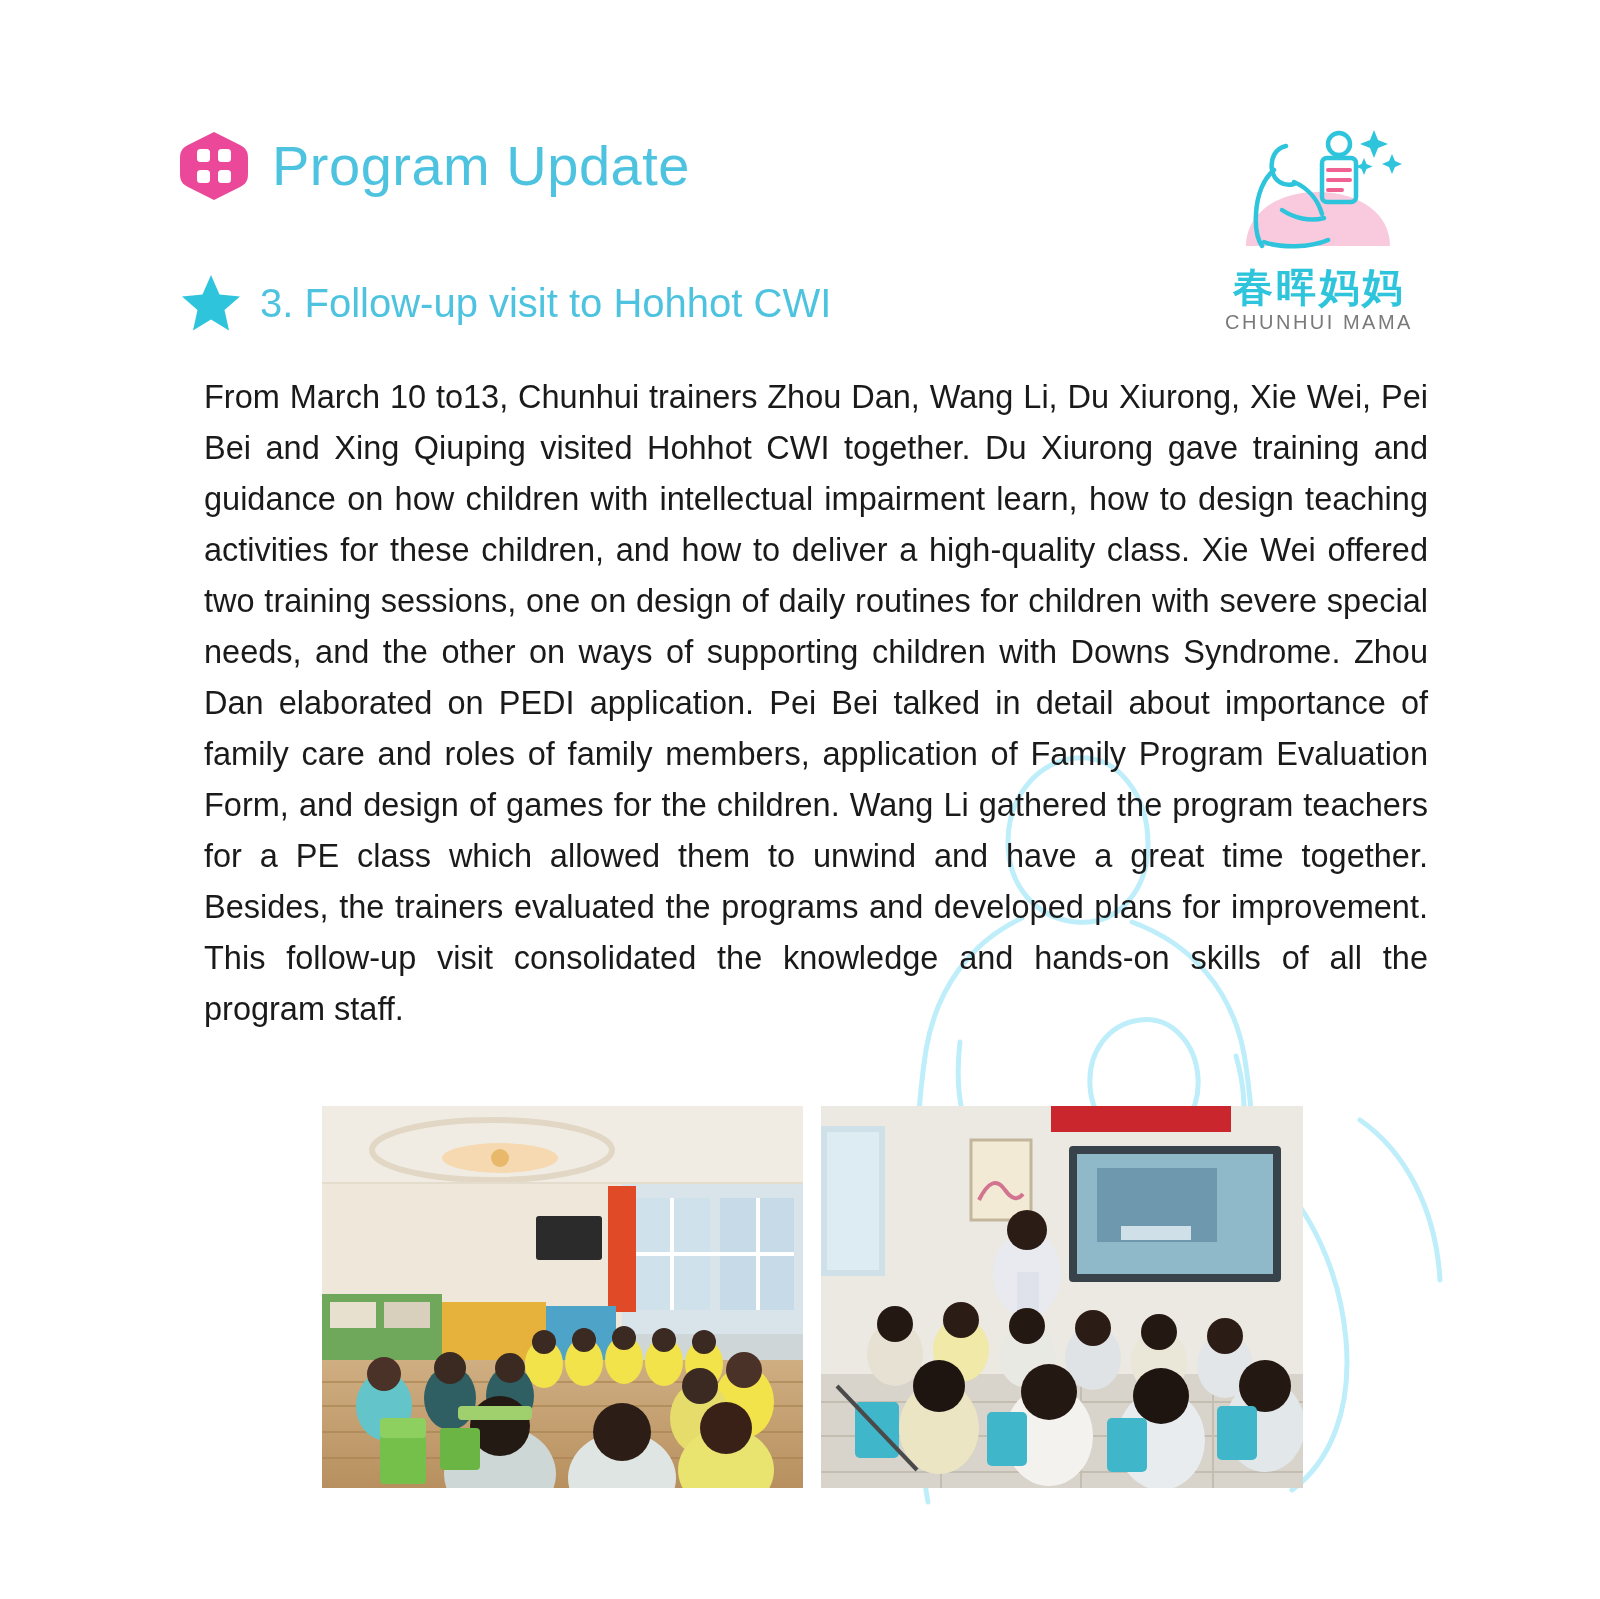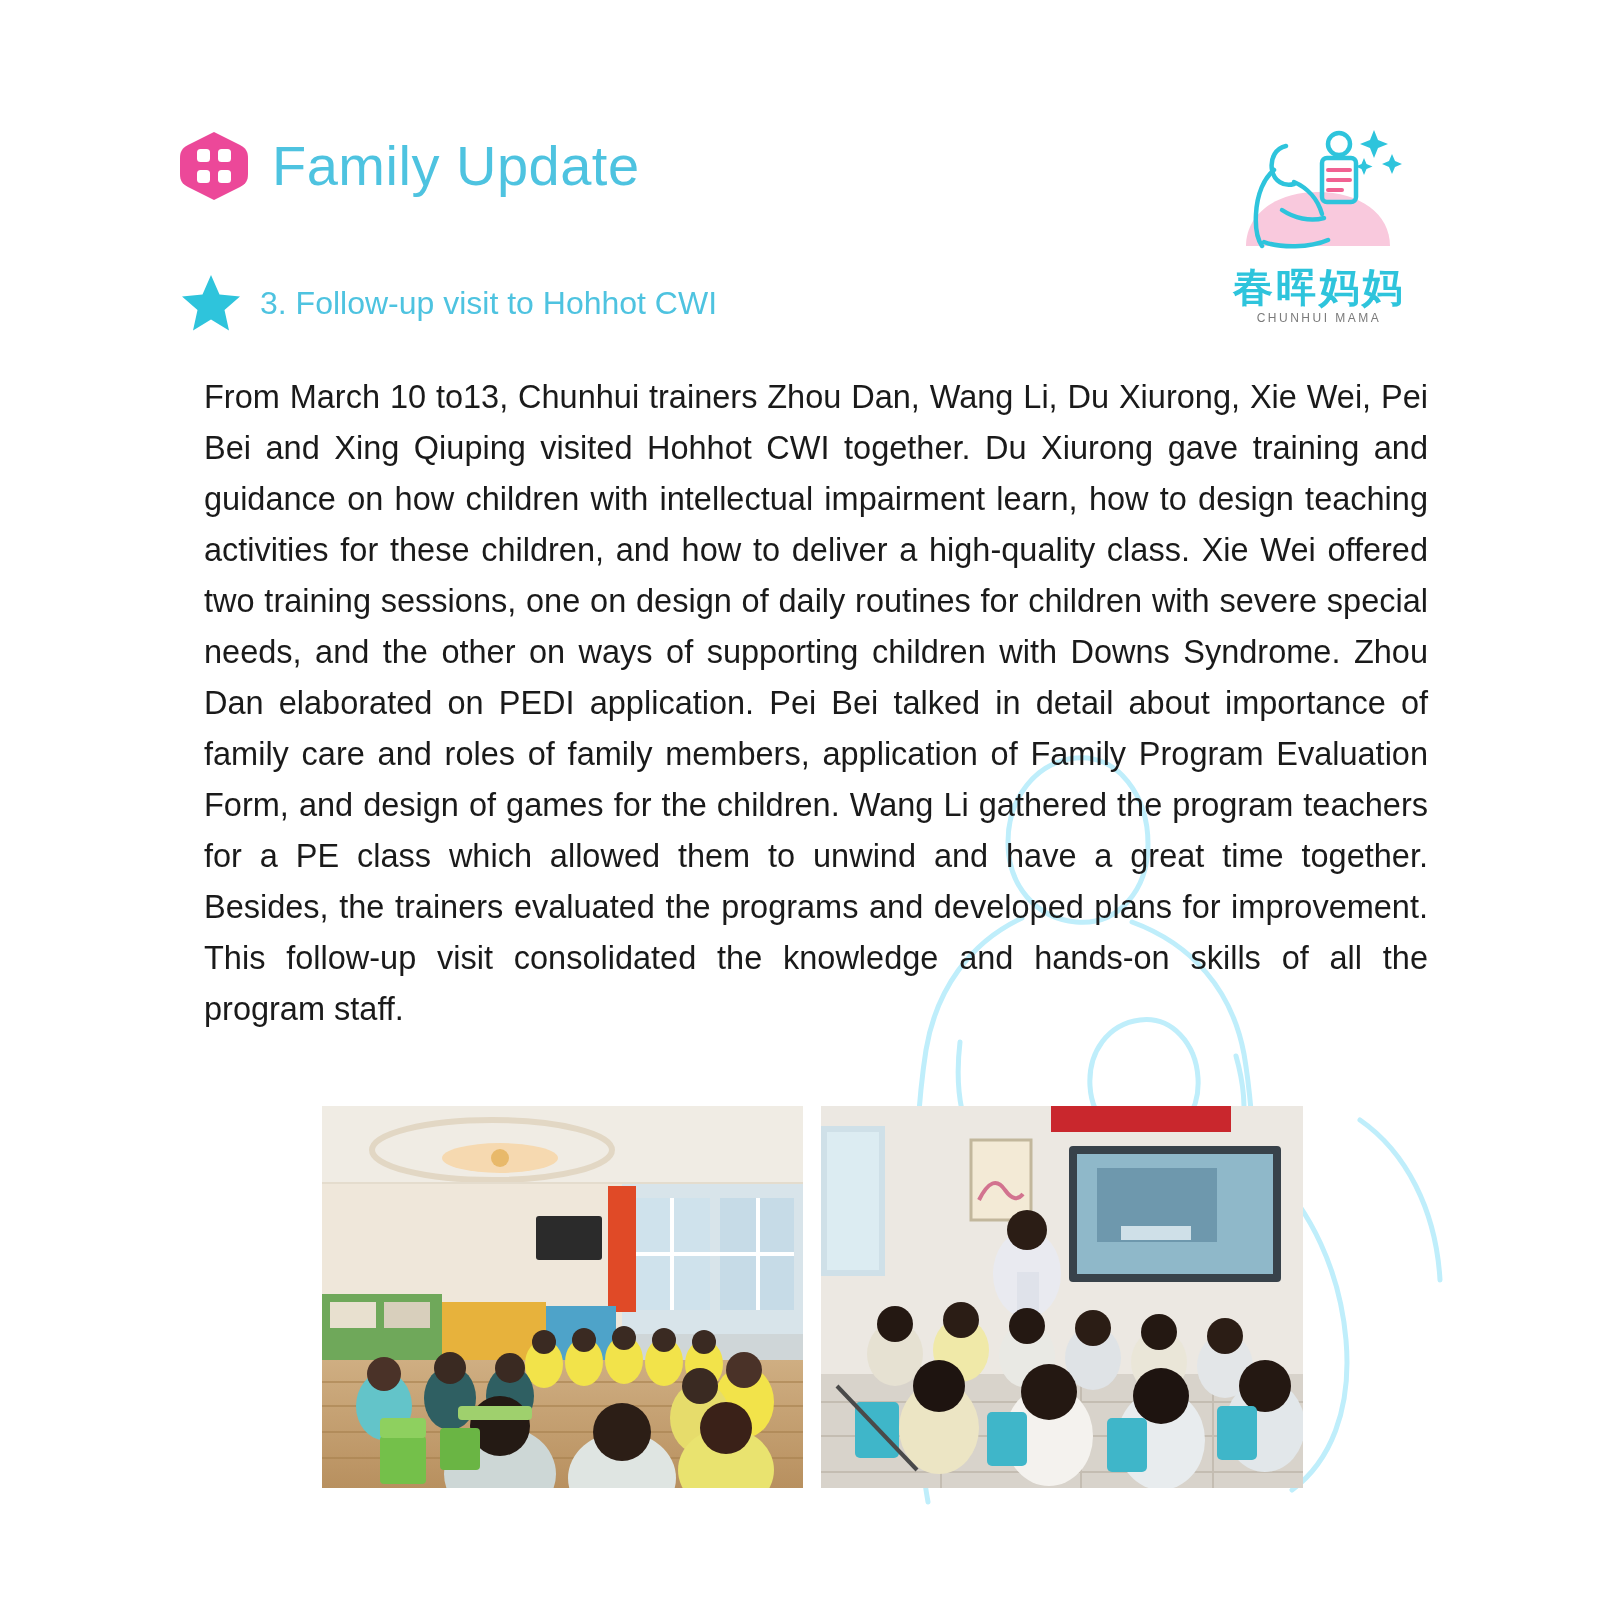--- a/index.html
+++ b/index.html
@@ -66,38 +66,38 @@
   .logo svg { display: block; margin: 0 auto; }
   .logo-cn {
     font-size: 40px;
     color: #2ec4dc;
     font-weight: bold;
     letter-spacing: 3px;
     line-height: 1.1;
     margin-top: 12px;
   }
   .logo-en {
-    font-size: 12px;
+    font-size: 20px;
     color: #7a7a7a;
     letter-spacing: 2.5px;
     margin-top: 2px;
   }
 
   
   .section-head {
     position: absolute;
     left: 180px;
     top: 272px;
     display: flex;
     align-items: center;
     gap: 18px;
   }
   .star-icon { width: 62px; height: 62px; flex: 0 0 auto; }
   .section-title {
-    font-size: 32px;
+    font-size: 40px;
     color: #4ec3e0;
     white-space: nowrap;
     line-height: 1;
   }
 
   
   .body-text {
     position: absolute;
     left: 204px;
     top: 372px;
@@ -158,21 +158,21 @@
 <div class="page">
 
   <div class="header">
     <svg class="hex-icon" viewBox="0 0 72 72" xmlns="http://www.w3.org/2000/svg">
       <path d="M36 2 L62 15 C68 18 70 22 70 28 L70 44 C70 50 68 54 62 57 L36 70 L10 57 C4 54 2 50 2 44 L2 28 C2 22 4 18 10 15 Z" fill="#ec4899"></path>
       <rect x="19" y="19" width="13" height="13" rx="3.5" fill="#ffffff"></rect>
       <rect x="40" y="19" width="13" height="13" rx="3.5" fill="#ffffff"></rect>
       <rect x="19" y="40" width="13" height="13" rx="3.5" fill="#ffffff"></rect>
       <rect x="40" y="40" width="13" height="13" rx="3.5" fill="#ffffff"></rect>
     </svg>
-    <div class="header-title">Family Update</div>
+    <div class="header-title">Program Update</div>
   </div>
 
   <div class="logo">
     <svg width="190" height="135" viewBox="0 0 190 135" xmlns="http://www.w3.org/2000/svg">
 
       <path d="M22 128 C22 96 52 74 94 74 C136 74 166 96 166 128 Z" fill="#f9c9dd"></path>
 
       <g fill="none" stroke="#2ec4dc" stroke-width="4.5" stroke-linecap="round" stroke-linejoin="round">
         <path d="M62 28 C52 30 46 40 48 52 C50 63 60 69 70 66"></path>
         <path d="M50 52 C40 60 33 76 32 96 C31 112 34 122 38 128"></path>

